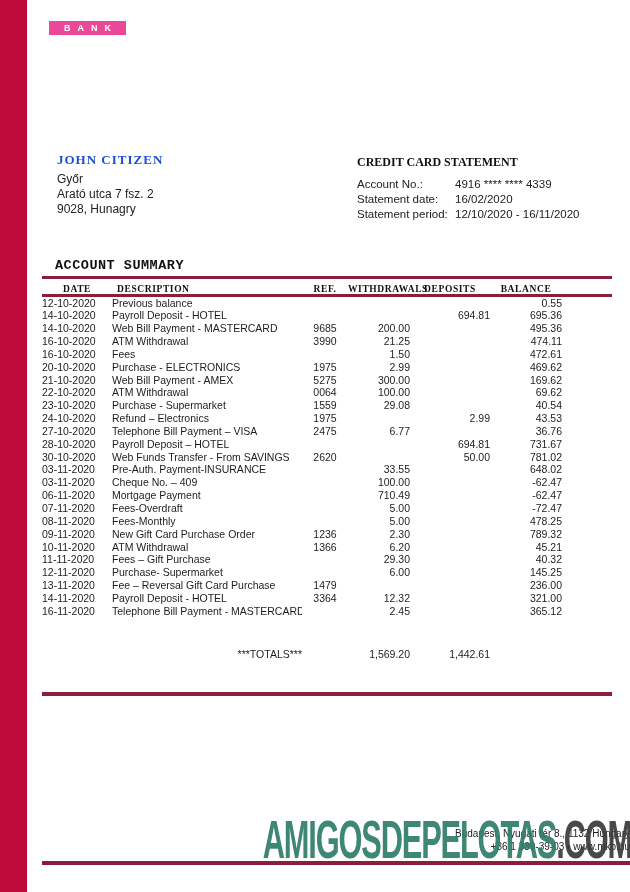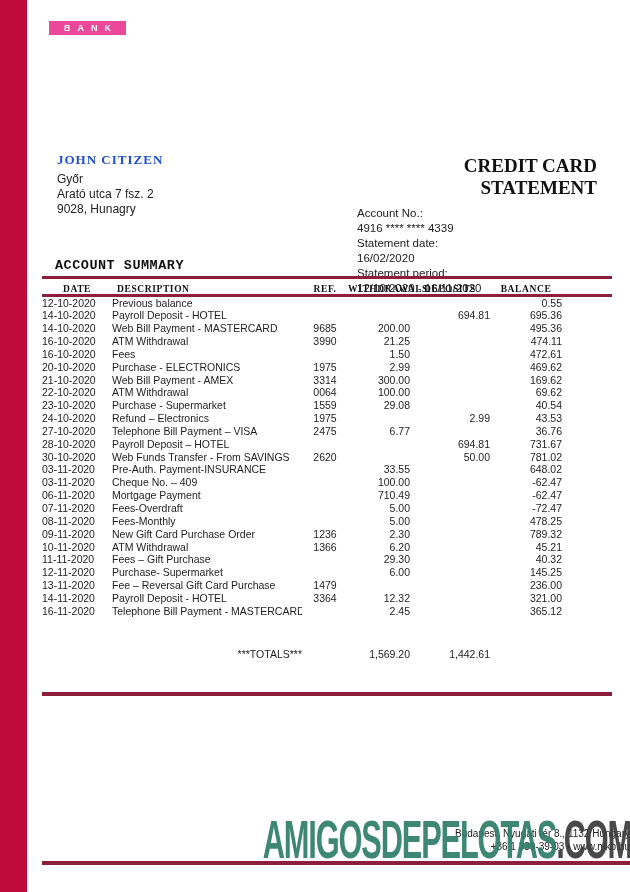--- a/index.html
+++ b/index.html
@@ -18,22 +18,22 @@
   .logo-bank{color:#ffffff;font-size:9px;font-weight:bold;letter-spacing:7px;text-indent:7px;line-height:1;}
 
   
   .customer{position:absolute;left:57px;top:152px;}
   .customer-name{font-family:"Liberation Serif",serif;font-weight:bold;font-size:13px;letter-spacing:1px;color:#1d4ed8;}
   .customer-line{font-size:12px;line-height:15px;color:#222;}
   .customer-name{margin-bottom:4px;}
 
   
   .statement{position:absolute;left:357px;top:155px;width:240px;}
-  .statement-title{font-family:"Liberation Serif",serif;font-weight:bold;font-size:19px;color:#111;margin-bottom:7px;text-align:right;}
-  .statement-row{display:flex;font-size:11.5px;line-height:15px;color:#222;flex-direction:column;}
+  .statement-title{font-family:"Liberation Serif",serif;font-weight:bold;font-size:12px;color:#111;margin-bottom:7px;}
+  .statement-row{display:flex;font-size:11.5px;line-height:15px;color:#222;}
   .statement-label{width:98px;flex:none;}
   .statement-value{flex:1;}
 
   
   .summary{position:absolute;left:42px;top:258px;width:570px;}
   .summary-heading{font-family:Liberation Mono, monospace;font-weight:bold;font-size:13.5px;letter-spacing:.5px;color:#111;margin-left:13px;margin-bottom:3px;}
   .rule{background:#8c1e3b;}
   .rule-1{height:2.5px;}
   .rule-2{height:3px;}
   table.txn{border-collapse:collapse;width:570px;table-layout:fixed;margin-top:0;}
@@ -189,21 +189,21 @@
             <td class="col-desc">Purchase - ELECTRONICS</td>
             <td class="col-ref">1975</td>
             <td class="col-wd">2.99</td>
             <td class="col-dep"></td>
             <td class="col-bal">469.62</td>
             <td></td>
           </tr>
           <tr>
             <td class="col-date">21-10-2020</td>
             <td class="col-desc">Web Bill Payment - AMEX</td>
-            <td class="col-ref">3314</td>
+            <td class="col-ref">5275</td>
             <td class="col-wd">300.00</td>
             <td class="col-dep"></td>
             <td class="col-bal">169.62</td>
             <td></td>
           </tr>
           <tr>
             <td class="col-date">22-10-2020</td>
             <td class="col-desc">ATM Withdrawal</td>
             <td class="col-ref">0064</td>
             <td class="col-wd">100.00</td>

